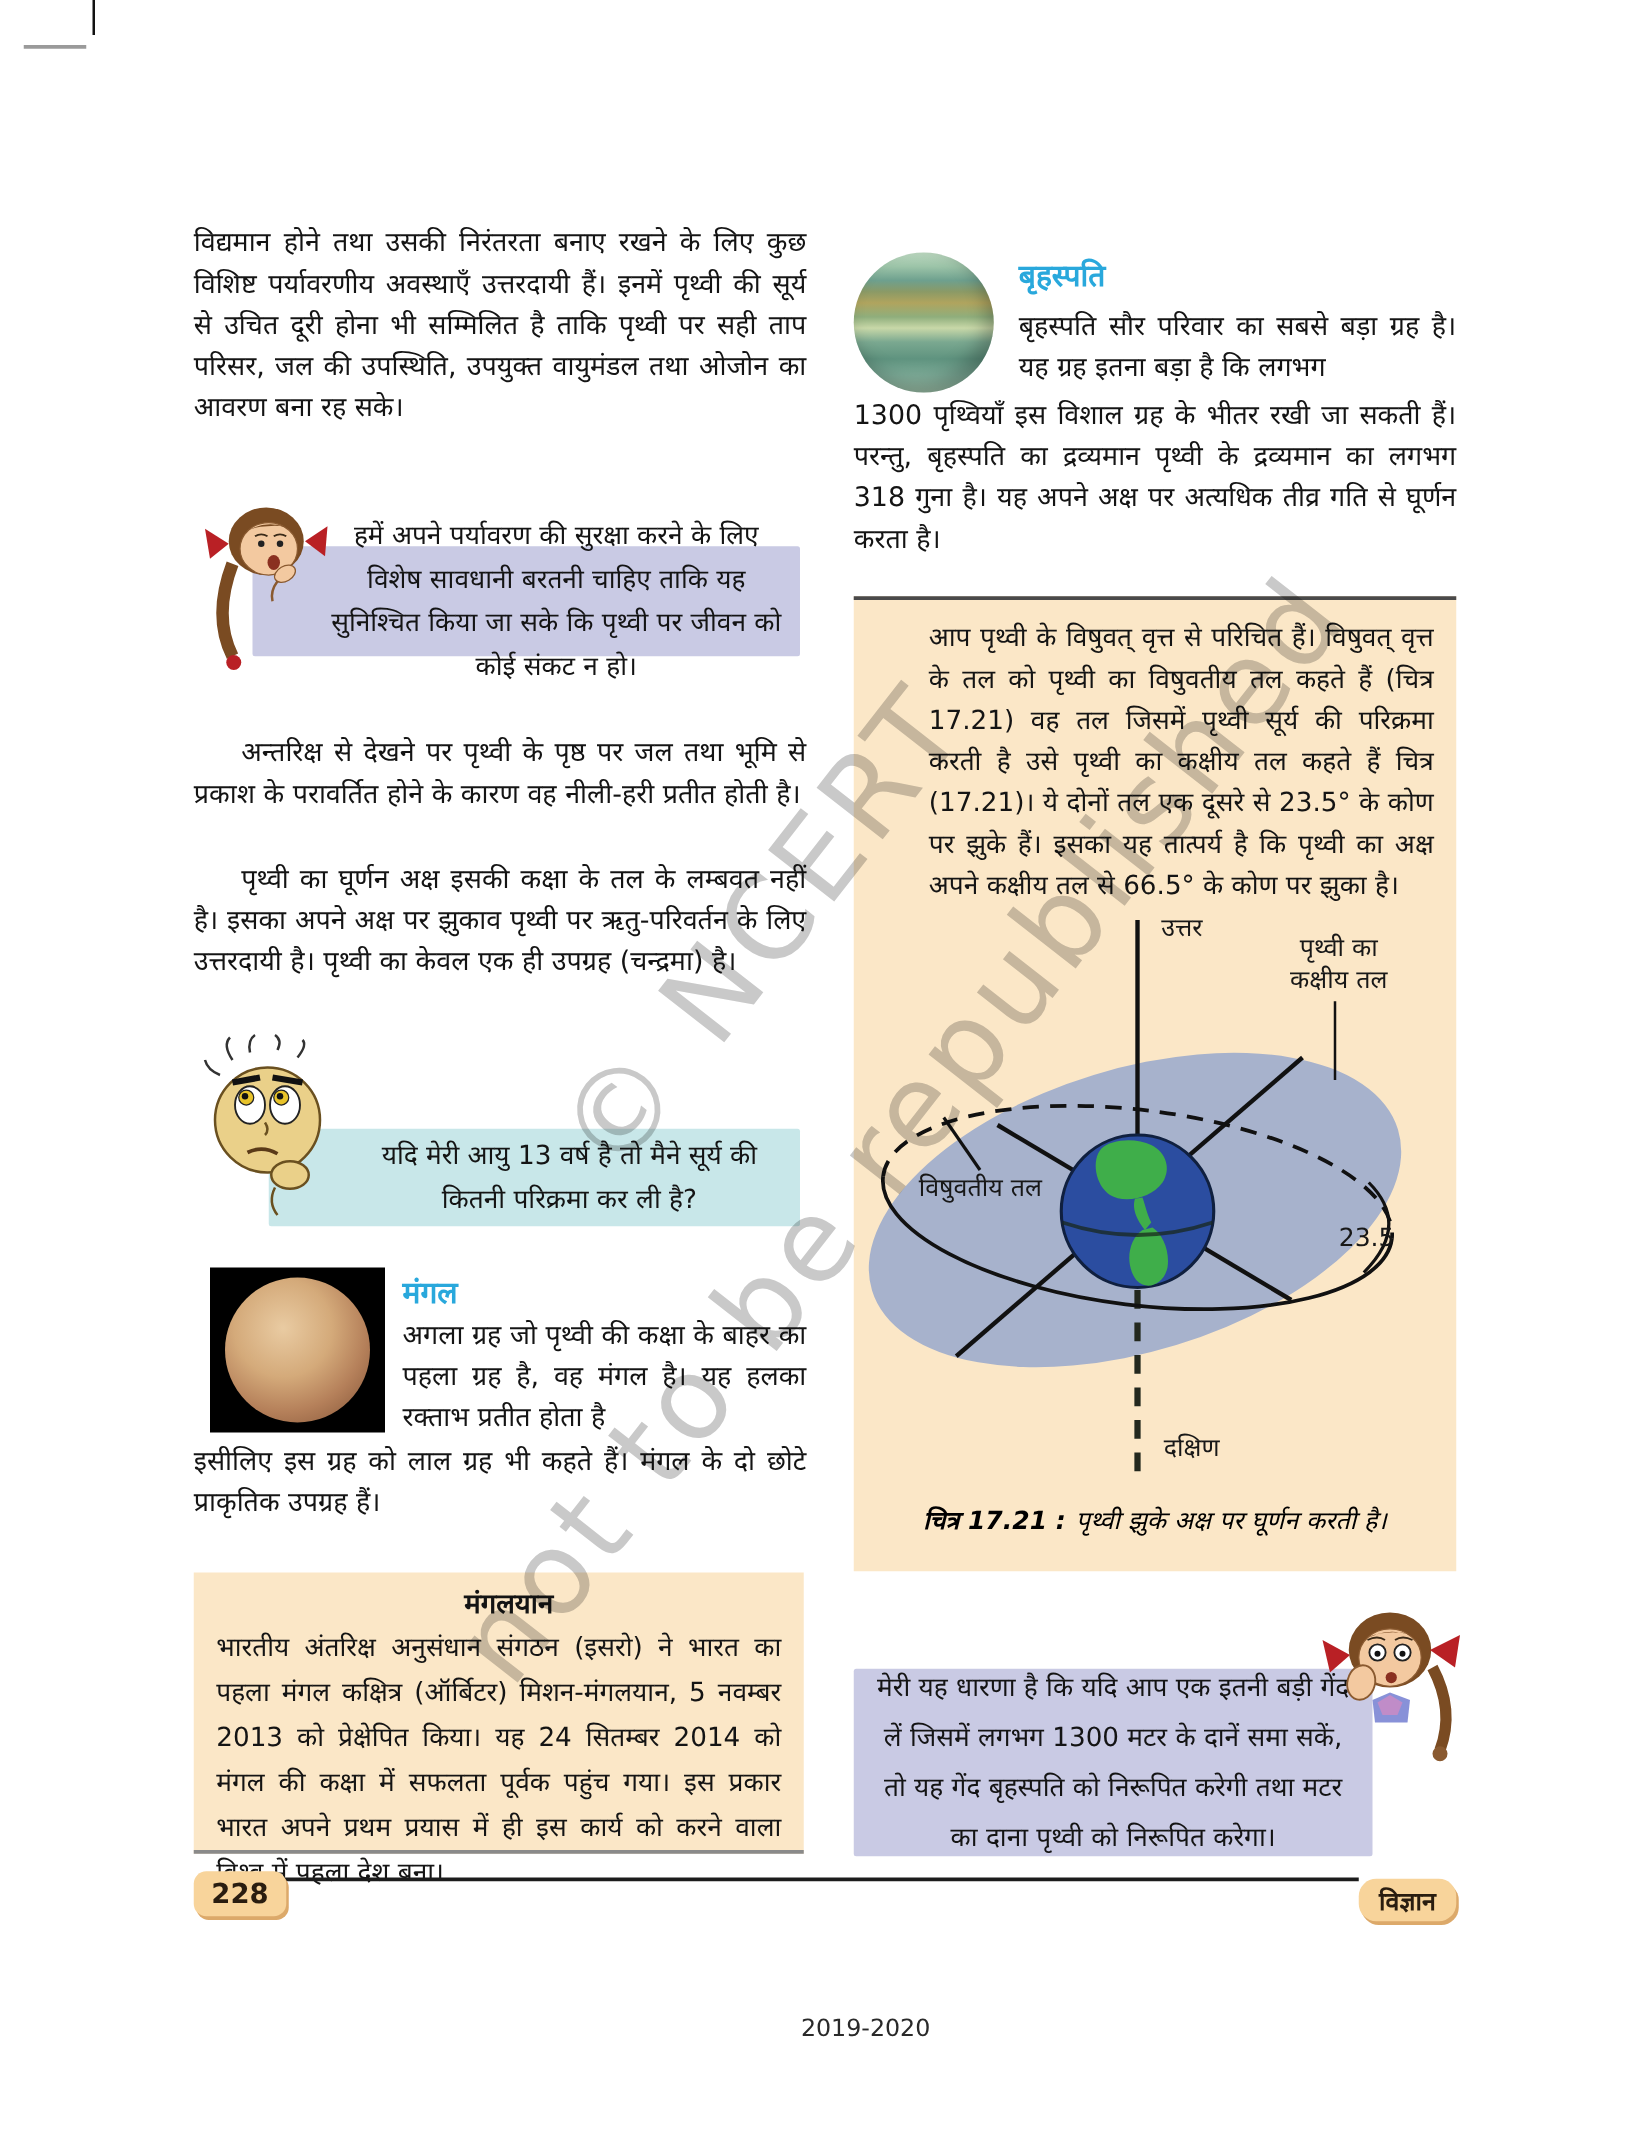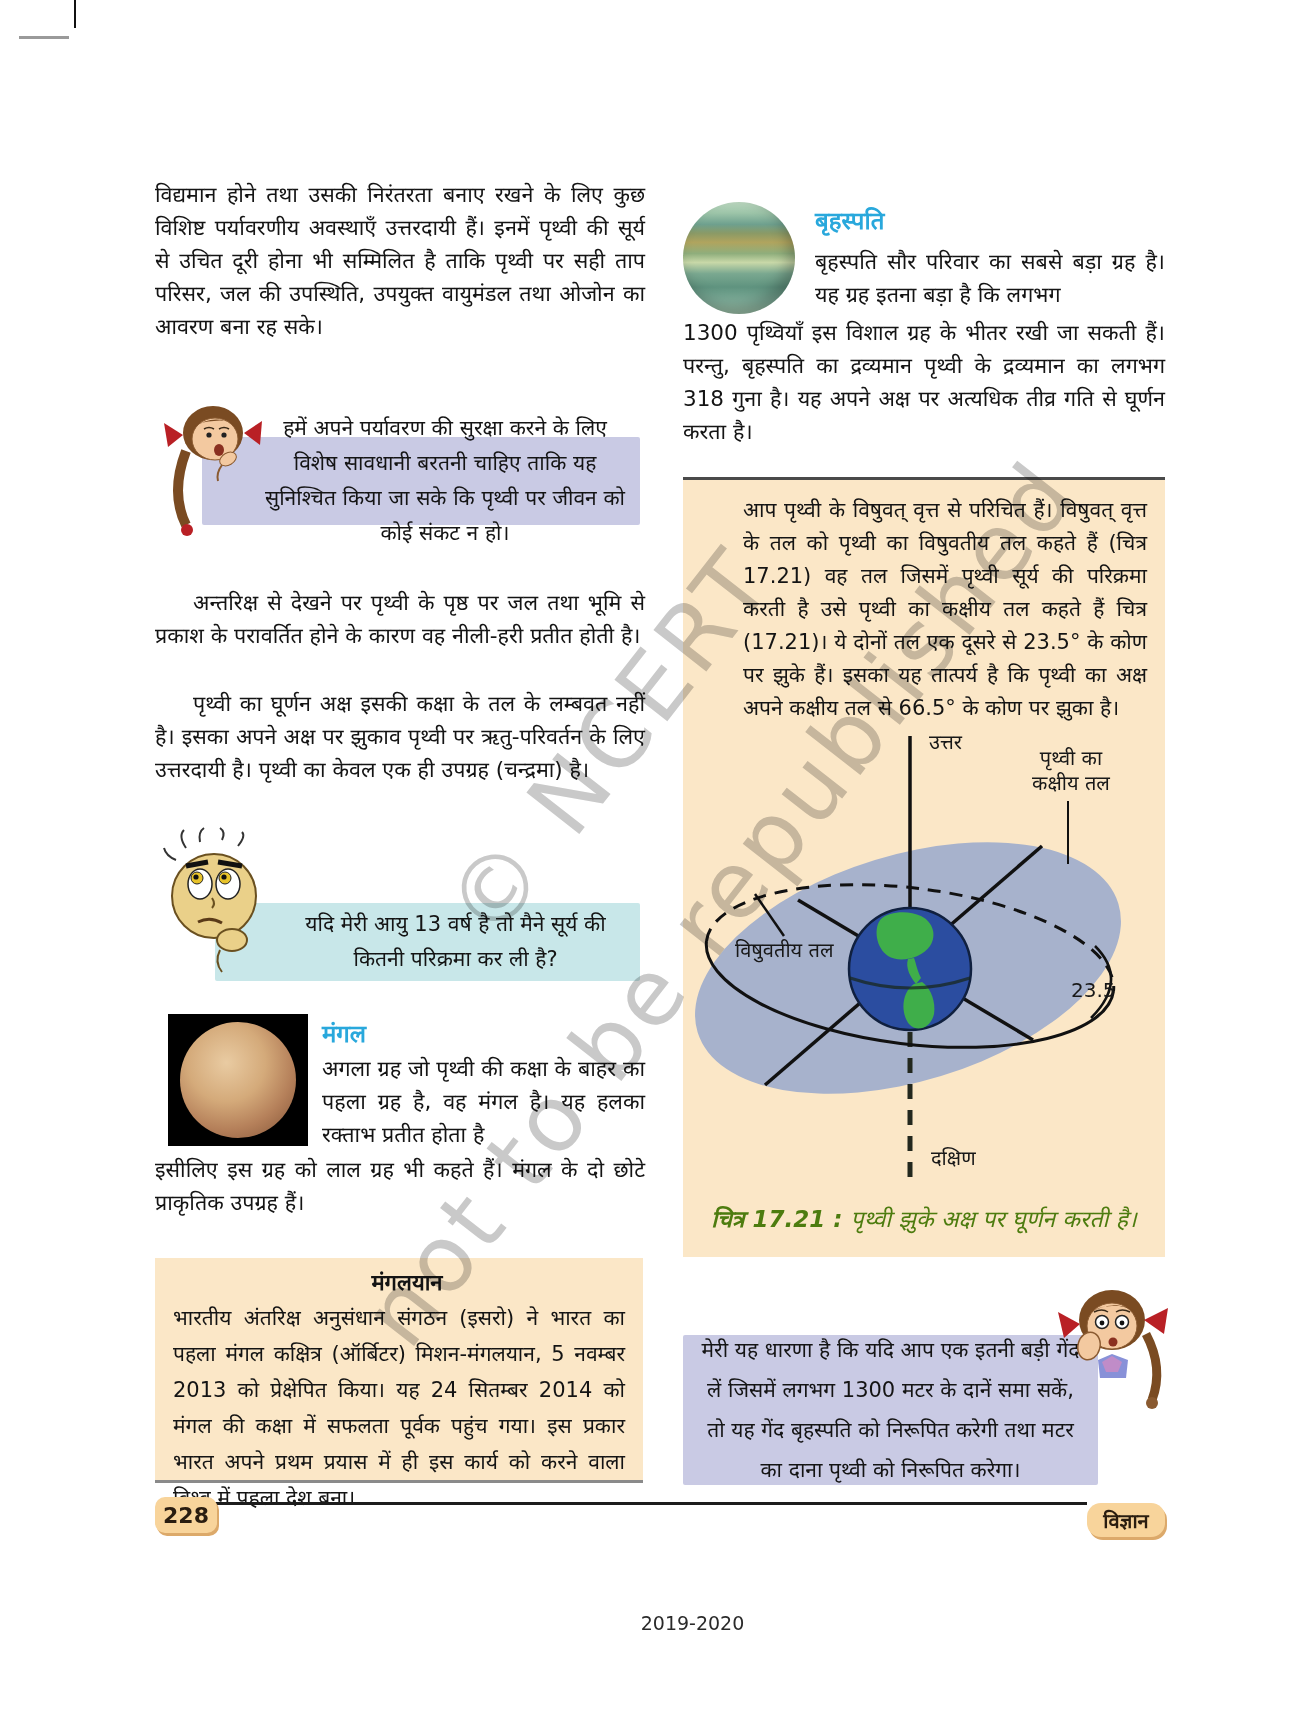--- a/index.html
+++ b/index.html
@@ -9,21 +9,21 @@
   .para{font-size:21.5px;line-height:33px;text-align:justify;color:#141414;}
   .indent{text-indent:38px;}
   .heading-accent{font-size:24px;font-weight:bold;color:#29a8dc;}
   .softbox{border-radius:2px;}
   .lavender{background:#c9cae4;}
   .cyanbox{background:#c8e7e9;}
   .boxtext{font-size:21px;line-height:35px;text-align:center;color:#141414;}
   .figure-box{background:#fbe7c7;border-top:3px solid #4a4a4a;}
   .fig-intro{font-size:21px;line-height:33px;text-align:justify;padding:14px 18px 0 20px;color:#141414;margin-left:40px;}
   .diagram-label{position:absolute;font-size:20px;color:#181818;line-height:25px;}
-  .caption{font-size:23px;text-align:center;width:100%;color:#4d7c0f;}
+  .caption{font-size:20px;text-align:center;width:100%;color:#000000;}
   .caption .pref{font-weight:bold;font-style:italic;margin-right:8px;}
   .caption .rest{font-style:italic;}
   .badge{background:#f8d49b;border-radius:10px;font-weight:bold;color:#2a1d10;
          box-shadow:2px 3px 0 #dca96a;display:flex;align-items:center;justify-content:center;}
   .watermark{position:absolute;color:#c9c9c9;mix-blend-mode:multiply;font-size:92px;
              letter-spacing:5px;white-space:nowrap;pointer-events:none;z-index:40;
              font-family:"DejaVu Sans",sans-serif;}
   .footer-line{background:#1c1c1c;height:3px;}
   .mangal-box{background:#fbe7c7;border-bottom:3px solid #8a8a8a;}
   .mangal-title{font-size:22px;font-weight:bold;text-align:center;padding-top:8px;margin-left:16px;}
@@ -168,20 +168,20 @@
       <path d="M 62 90 L 72 84 L 82 90 L 78 100 L 66 100 Z" fill="#c08cc8"></path>
       <ellipse cx="49" cy="74" rx="11" ry="14" fill="#f3c9a0" stroke="#8a5a30" stroke-width="1.5" transform="rotate(15 49 74)"></ellipse>
     </svg>
   </div>
 
   <div class="abs softbox lavender" style="left:683px;top:1335px;width:415px;height:150px;display:flex;align-items:center;">
     <div class="boxtext" style="padding:8px 17px;line-height:40px;">मेरी यह धारणा है कि यदि आप एक इतनी बड़ी गेंद लें जिसमें लगभग 1300 मटर के दानें समा सकें, तो यह गेंद बृहस्पति को निरूपित करेगी तथा मटर का दाना पृथ्वी को निरूपित करेगा।</div>
   </div>
 
   <div class="abs footer-line" style="left:215px;top:1502px;width:872px;"></div>
-  <div class="abs badge" style="left:155px;top:1497px;width:62px;height:36px;font-size:22px;">228</div>
+  <div class="abs badge" style="left:155px;top:1497px;width:74px;height:36px;font-size:22px;">228</div>
   <div class="abs badge" style="left:1087px;top:1503px;width:78px;height:34px;font-size:20px;border-radius:14px;">विज्ञान</div>
   <div class="abs" style="left:0;top:1612px;width:100%;text-align:center;font-size:19px;color:#2a2a2a;margin-left:36px;">2019-2020</div>
 
   <div class="watermark" style="left:290px;top:690px;width:640px;text-align:center;transform:rotate(-52deg);">© NCERT</div>
   <div class="watermark" style="left:170px;top:850px;width:1100px;text-align:center;transform:rotate(-52deg);">not to be republished</div>
 
 </div>
 
 </body></html>

